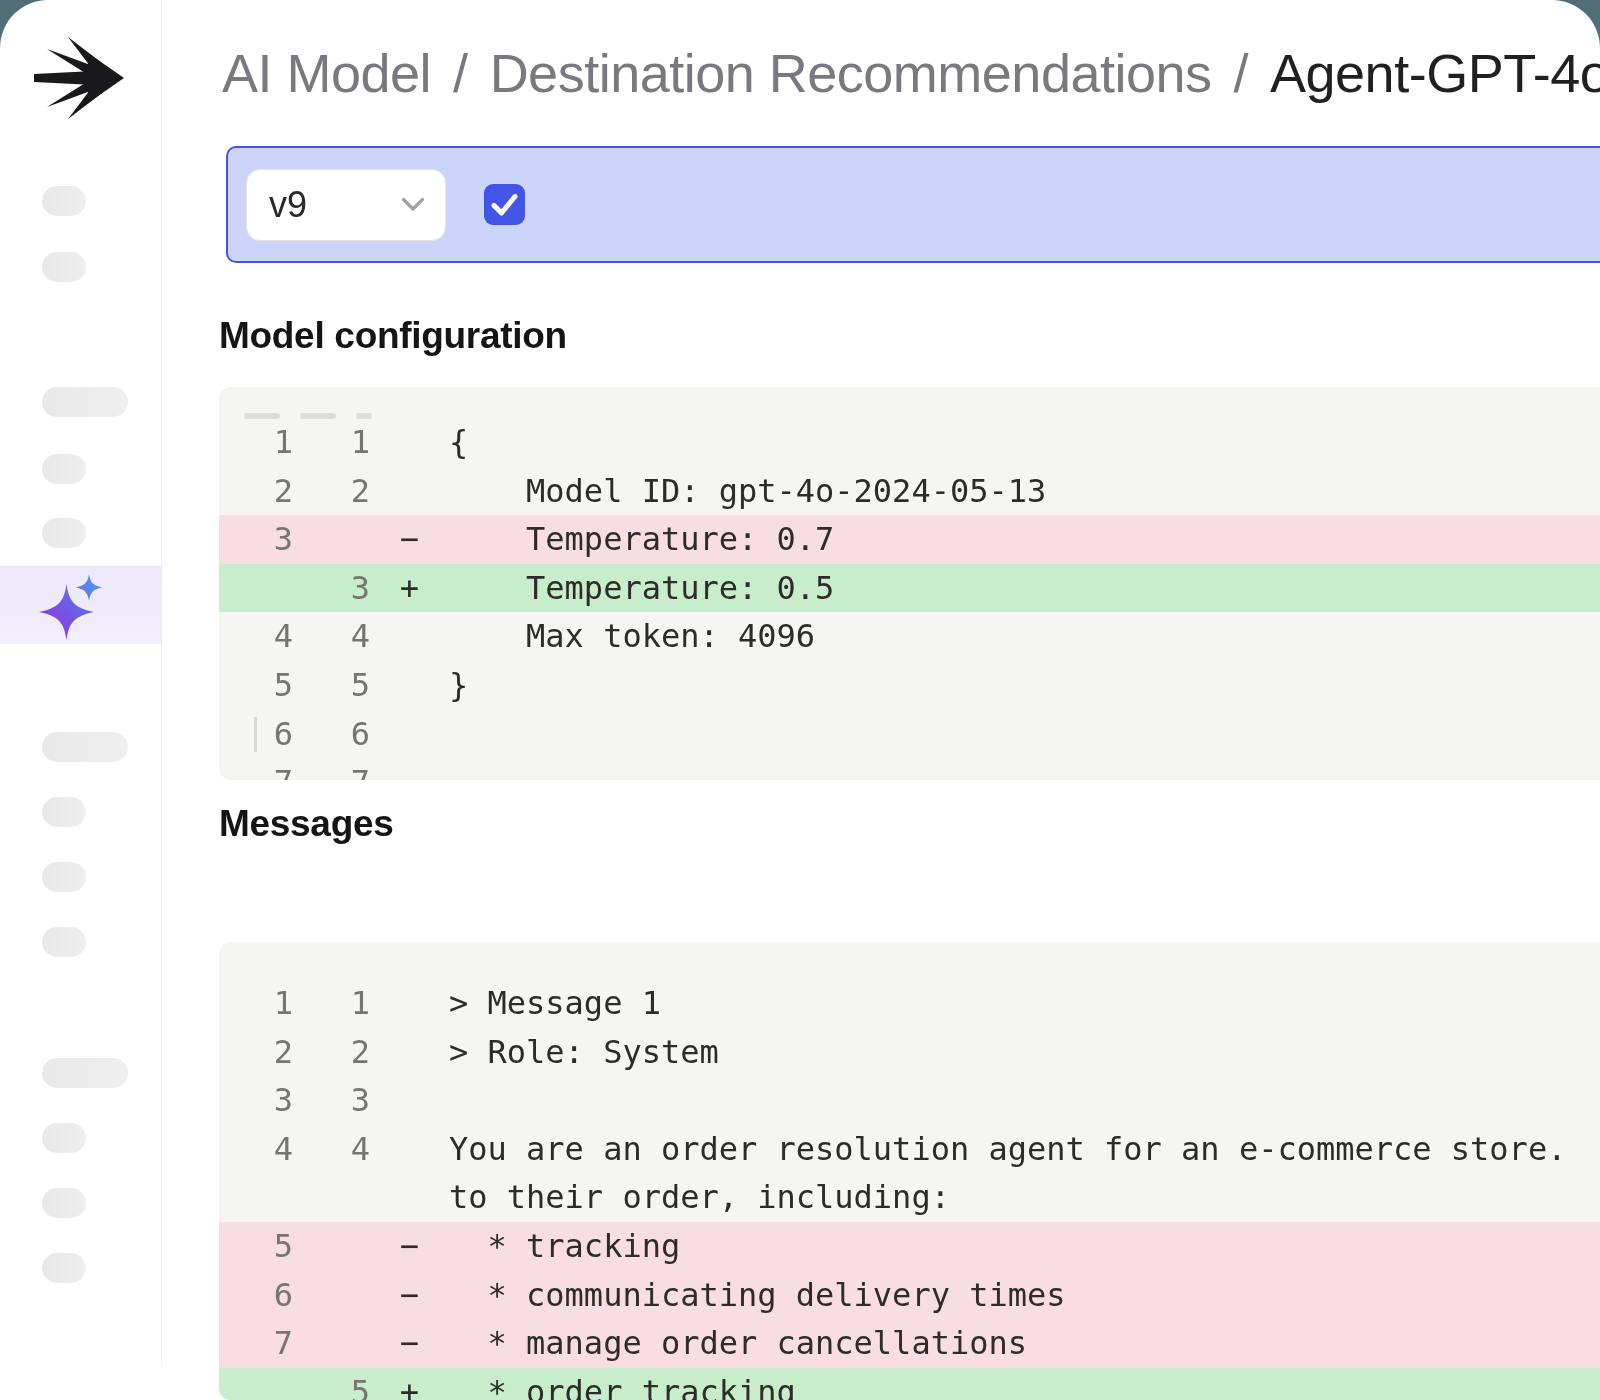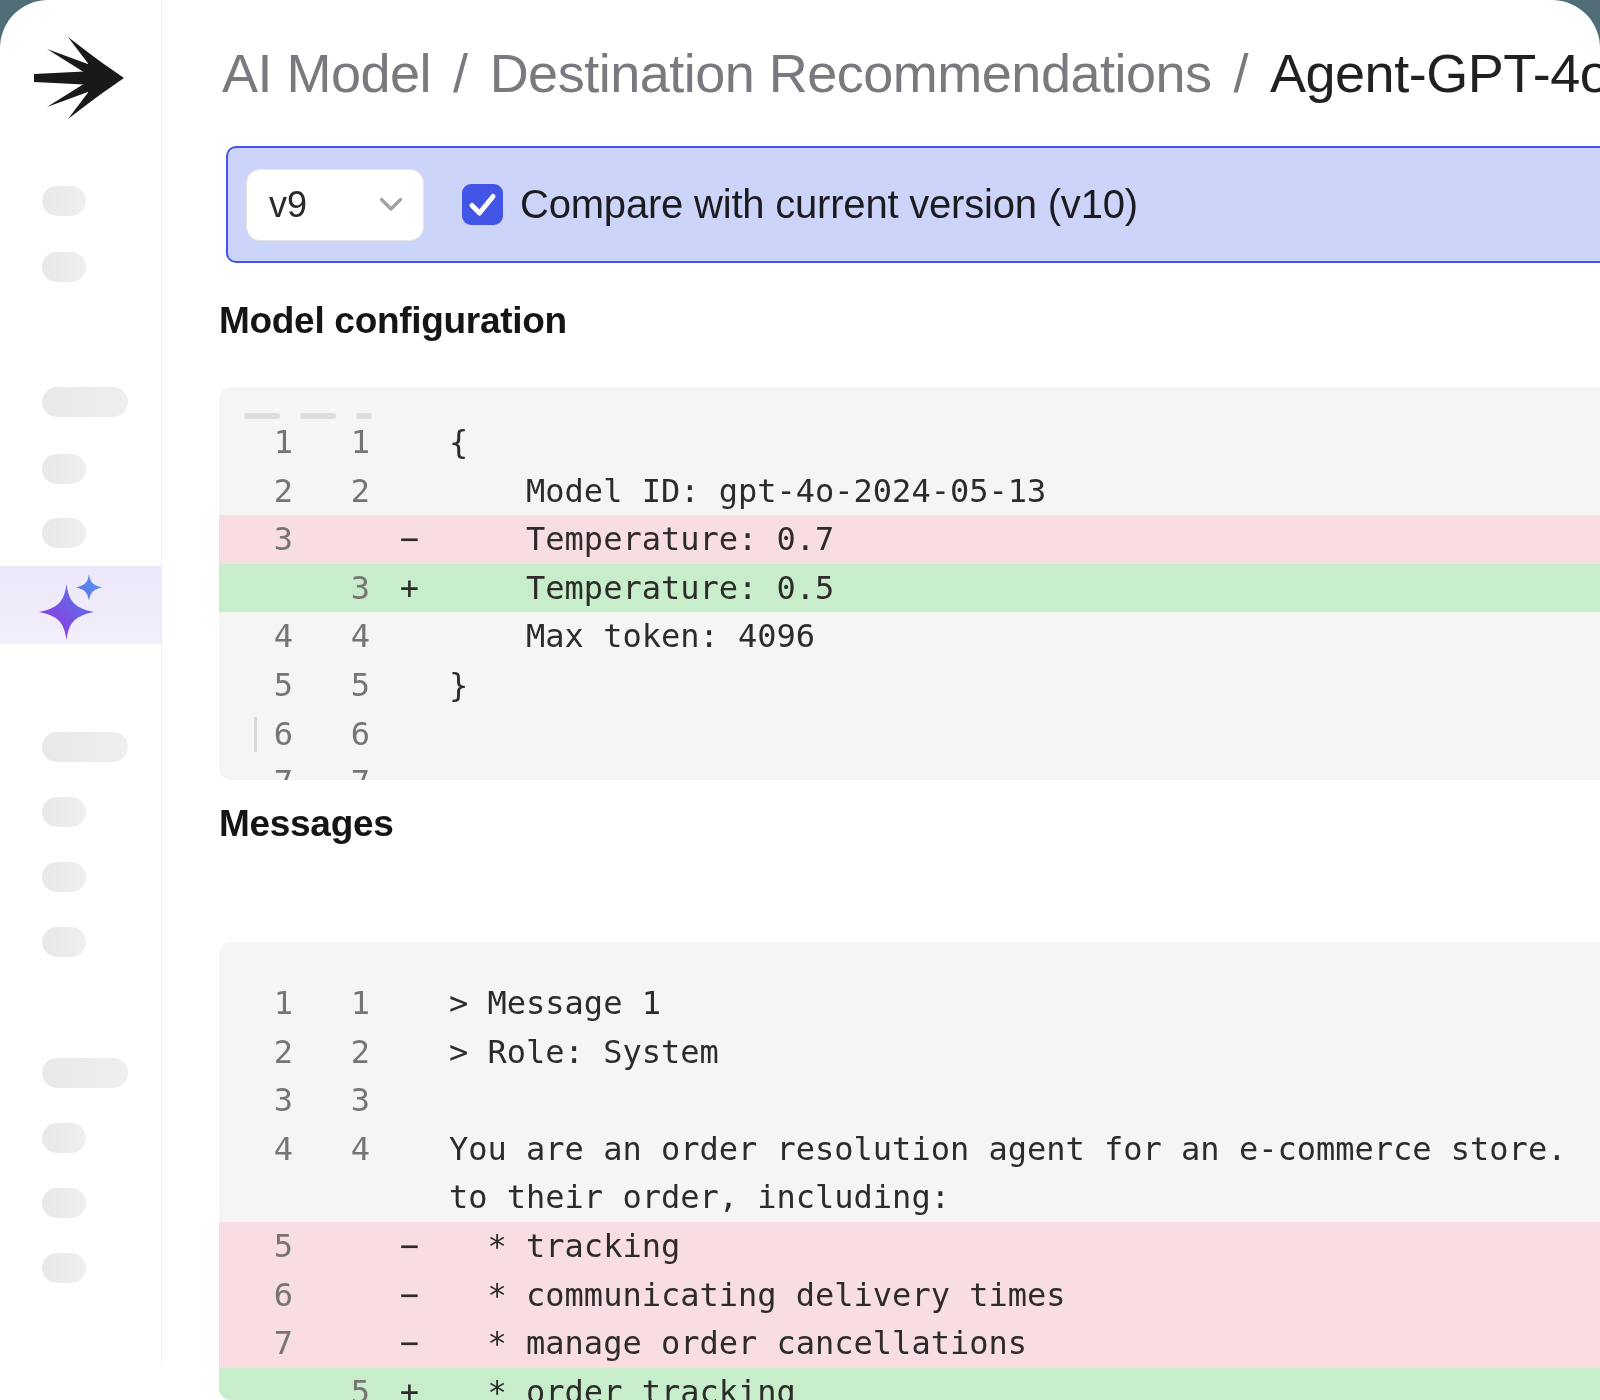--- a/index.html
+++ b/index.html
@@ -33,36 +33,36 @@
   }
   .crumb{color:#7b7980;}
   .crumb.current{color:#201f22;}
   .crumb-sep{margin:0 22px;color:#7b7980;}
   .compare-bar{
     position:absolute;left:65px;top:146px;width:1412px;height:113px;
     background:#cdd4f9;border:2px solid #4355e8;border-radius:10px;
     display:flex;align-items:center;
   }
   .version-select{
-    margin-left:18px;width:178px;height:72px;background:#fff;
+    margin-left:18px;width:200px;height:72px;background:#fff;
     border:1px solid #e5e5e2;border-radius:14px;box-sizing:border-box;
     display:flex;align-items:center;justify-content:space-between;
     padding:0 20px 0 22px;cursor:pointer;
   }
   .version-select .value{font-size:36px;color:#2a292d;}
   .checkbox{
     margin-left:38px;width:41px;height:41px;border-radius:9px;background:#4355e6;
     display:flex;align-items:center;justify-content:center;flex:none;
   }
   .checkbox-label{margin-left:17px;font-size:40px;color:#1c1b1f;letter-spacing:-0.2px;}
   .section-title{
     position:absolute;left:58px;font-size:37px;font-weight:bold;
     color:#151515;letter-spacing:-0.3px;
   }
-  #title-model{top:300px;}
+  #title-model{top:315px;}
   #title-messages{top:803px;}
   
   .diff-block{
     position:absolute;left:58px;width:1392px;background:#f5f5f3;
     border-radius:12px 0 0 12px;overflow:hidden;
   }
   #diff-model{top:387px;height:393px;}
   #diff-messages{top:942px;height:458px;}
   .diff-rows{position:relative;}
   #diff-model .diff-rows{margin-top:31px;}
@@ -147,21 +147,20 @@
         <span class="value">v9</span>
         <svg width="24" height="15" viewBox="0 0 24 15">
           <path d="M2.5 2.5 L12 12 L21.5 2.5" fill="none" stroke="#a2a2a2" stroke-width="3.2" stroke-linecap="round" stroke-linejoin="round"></path>
         </svg>
       </div>
       <div class="checkbox">
         <svg width="41" height="41" viewBox="0 0 41 41">
           <path d="M10 21.5 L17.5 29 L31 12.5" fill="none" stroke="#ffffff" stroke-width="5" stroke-linecap="round" stroke-linejoin="round"></path>
         </svg>
       </div>
-      <span class="checkbox-label">Compare with current version (v10)</span>
     </div>
 
     <div class="section-title" id="title-model">Model configuration</div>
 
     <div class="diff-block" id="diff-model">
       <div class="dash d1"></div>
       <div class="dash d2"></div>
       <div class="dash d3"></div>
       <div class="text-cursor"></div>
       <div class="diff-rows">

